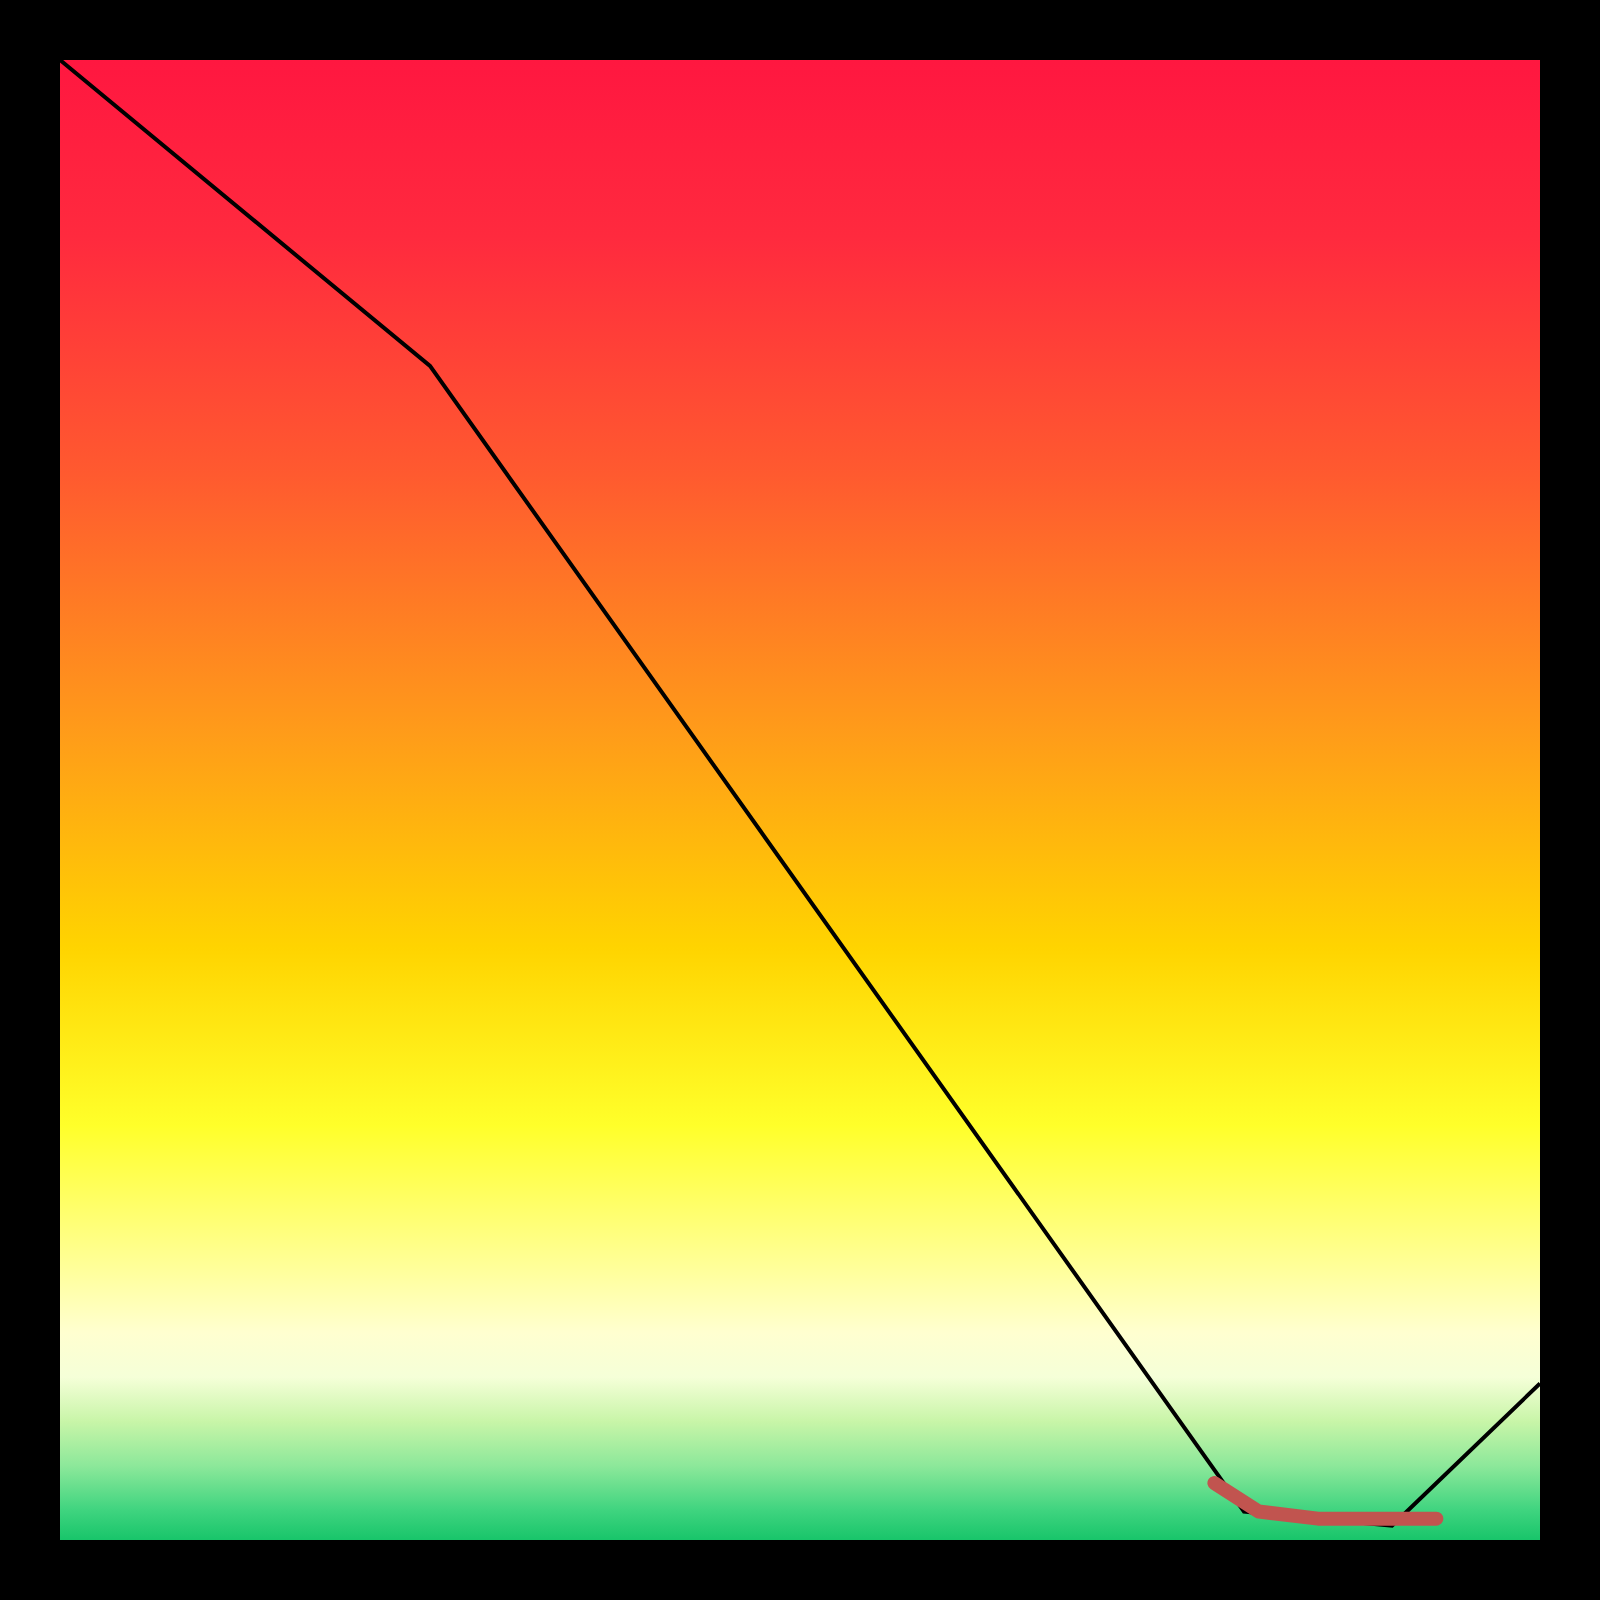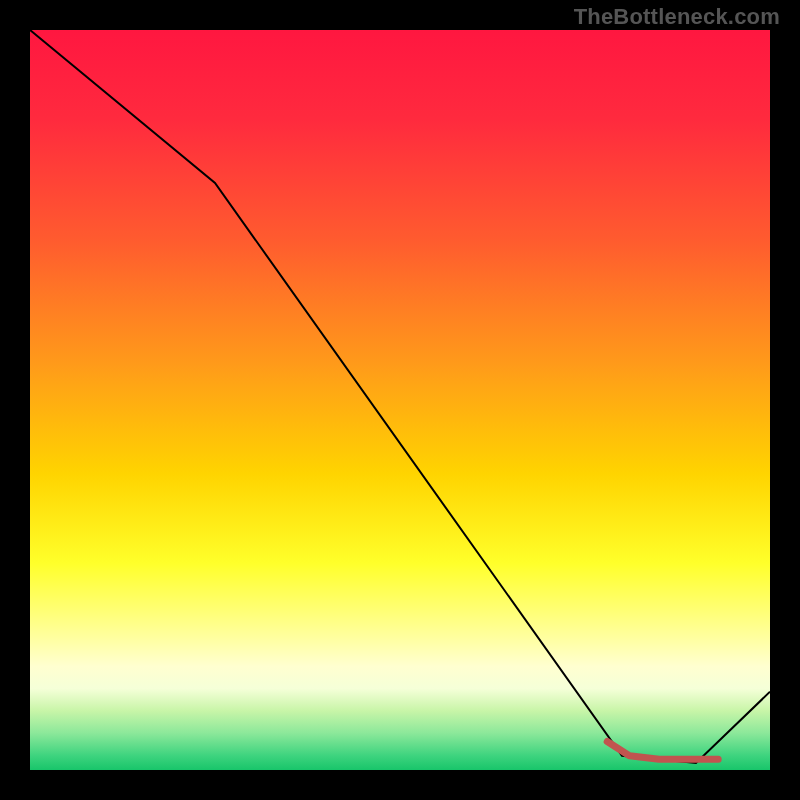--- a/index.html
+++ b/index.html
@@ -43,21 +43,20 @@
     position: absolute;
     inset: 0;
     z-index: 3;
   }
 </style>
 </head>
 <body>
 
 <div class="frame">
 
-  <div class="watermark">TheBottleneck.com</div>
 
   <div class="plot-area">
     <div class="gradient" id="gradient-bg" style="background: linear-gradient(rgb(255, 23, 64) 0%, rgb(255, 42, 62) 12%, rgb(255, 90, 47) 28%, rgb(255, 154, 26) 45%, rgb(255, 212, 0) 60%, rgb(255, 255, 42) 72%, rgb(255, 255, 158) 82%, rgb(255, 255, 208) 86%, rgb(245, 255, 216) 89%, rgb(200, 245, 168) 92%, rgb(140, 232, 154) 95%, rgb(63, 212, 127) 98%, rgb(24, 197, 106) 100%);"></div>
 
     <svg class="lines" id="chart-svg" viewBox="0 0 740 740" preserveAspectRatio="none">
         <polyline points="0,0 185,152.98076923076928 592,725.7692307692307 666,732.8846153846154 740,661.7307692307693" fill="none" stroke="#000000" stroke-width="2"></polyline>
         <polyline points="577.2,711.5384615384615 599.4000000000001,725.7692307692307 629,729.3269230769231 651.2,729.3269230769231 666,729.3269230769231 680.8000000000001,729.3269230769231 688.2,729.3269230769231" fill="none" stroke="#c1544f" stroke-width="7" stroke-linecap="round" stroke-linejoin="round"></polyline>
       </svg>
   </div>
 

